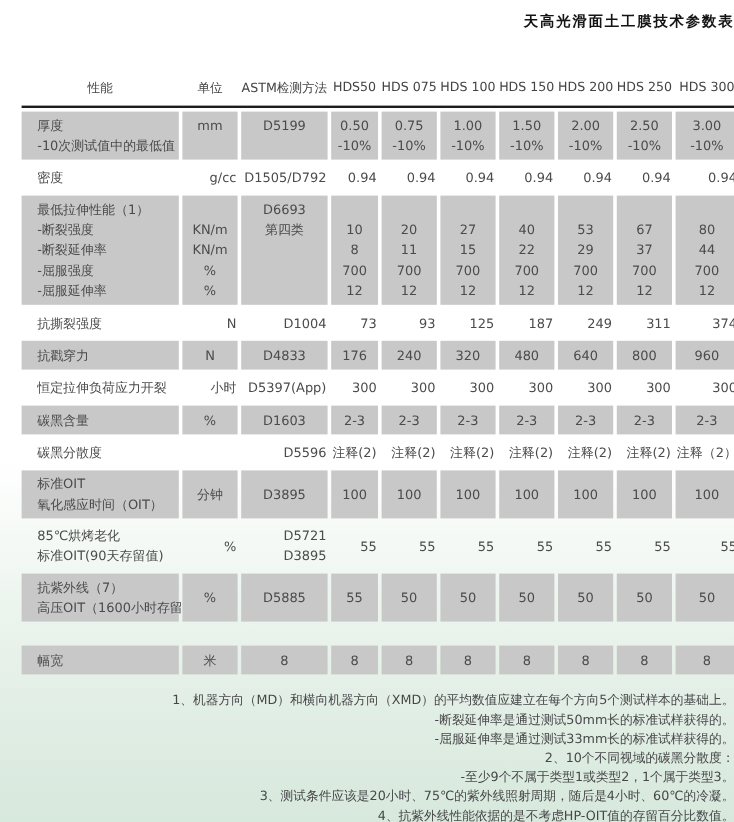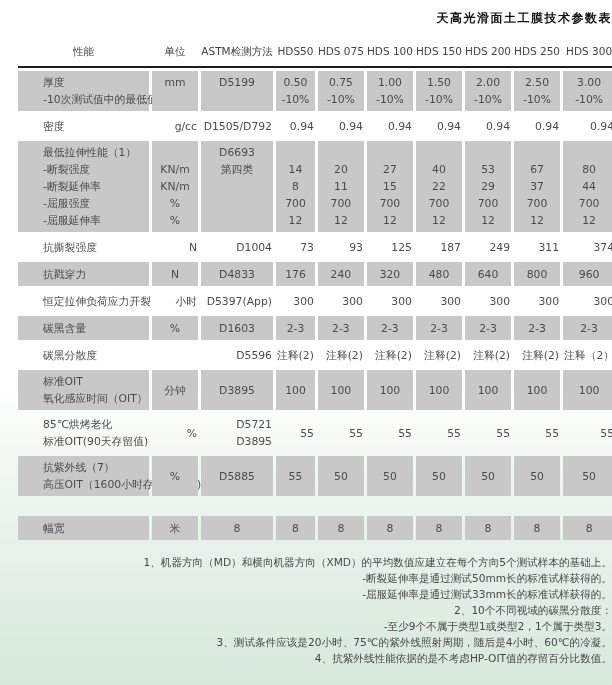--- a/index.html
+++ b/index.html
@@ -16,31 +16,31 @@
   }
   .grid {
     display:grid;
     grid-template-columns:131px 46px 72px repeat(7,1fr);
     gap:3px;
     width:577px;
     margin-left:18px;
   }
   .hcell {
     font-size:10.5px; color:#434345; text-align:center;
-    padding:6px 0 4px 0; white-space:nowrap;
+    padding:6px 0 4px 0; white-space:nowrap;margin-top:22px;
   }
   .rule { grid-column:1/-1; height:2px; background:#1d1d1d; }
   .cell {
     display:flex; flex-direction:column; justify-content:center;
     padding:3px 1px; font-size:10.8px; text-align:center;
     min-height:24px;
   }
   .cell.gray { background:#c8c8c8; }
   .cell.white { background:transparent;text-align:right; }
-  .cell.label { text-align:left; padding-left:25px; padding-right:4px; }
+  .cell.label { text-align:left; padding-left:13px; padding-right:4px; }
   .ln { line-height:17px; min-height:17px; white-space:nowrap; }
   .spacer { grid-column:1/-1; height:14px; }
   .notes { margin:14px 0 0 8px;text-align:right; }
   .note-line { font-size:10.6px; line-height:16px; color:#474749; white-space:nowrap; }
   .note-line.indent { padding-left:25px; }
 </style>
 </head>
 <body>
 
 <div class="page">
@@ -143,21 +143,21 @@
       </div>
       <div class="cell gray">
         <div class="ln">D6693</div>
         <div class="ln">第四类</div>
         <div class="ln">&nbsp;</div>
         <div class="ln">&nbsp;</div>
         <div class="ln">&nbsp;</div>
       </div>
       <div class="cell gray">
         <div class="ln">&nbsp;</div>
-        <div class="ln">14</div>
+        <div class="ln">10</div>
         <div class="ln">8</div>
         <div class="ln">700</div>
         <div class="ln">12</div>
       </div>
       <div class="cell gray">
         <div class="ln">&nbsp;</div>
         <div class="ln">20</div>
         <div class="ln">11</div>
         <div class="ln">700</div>
         <div class="ln">12</div>

